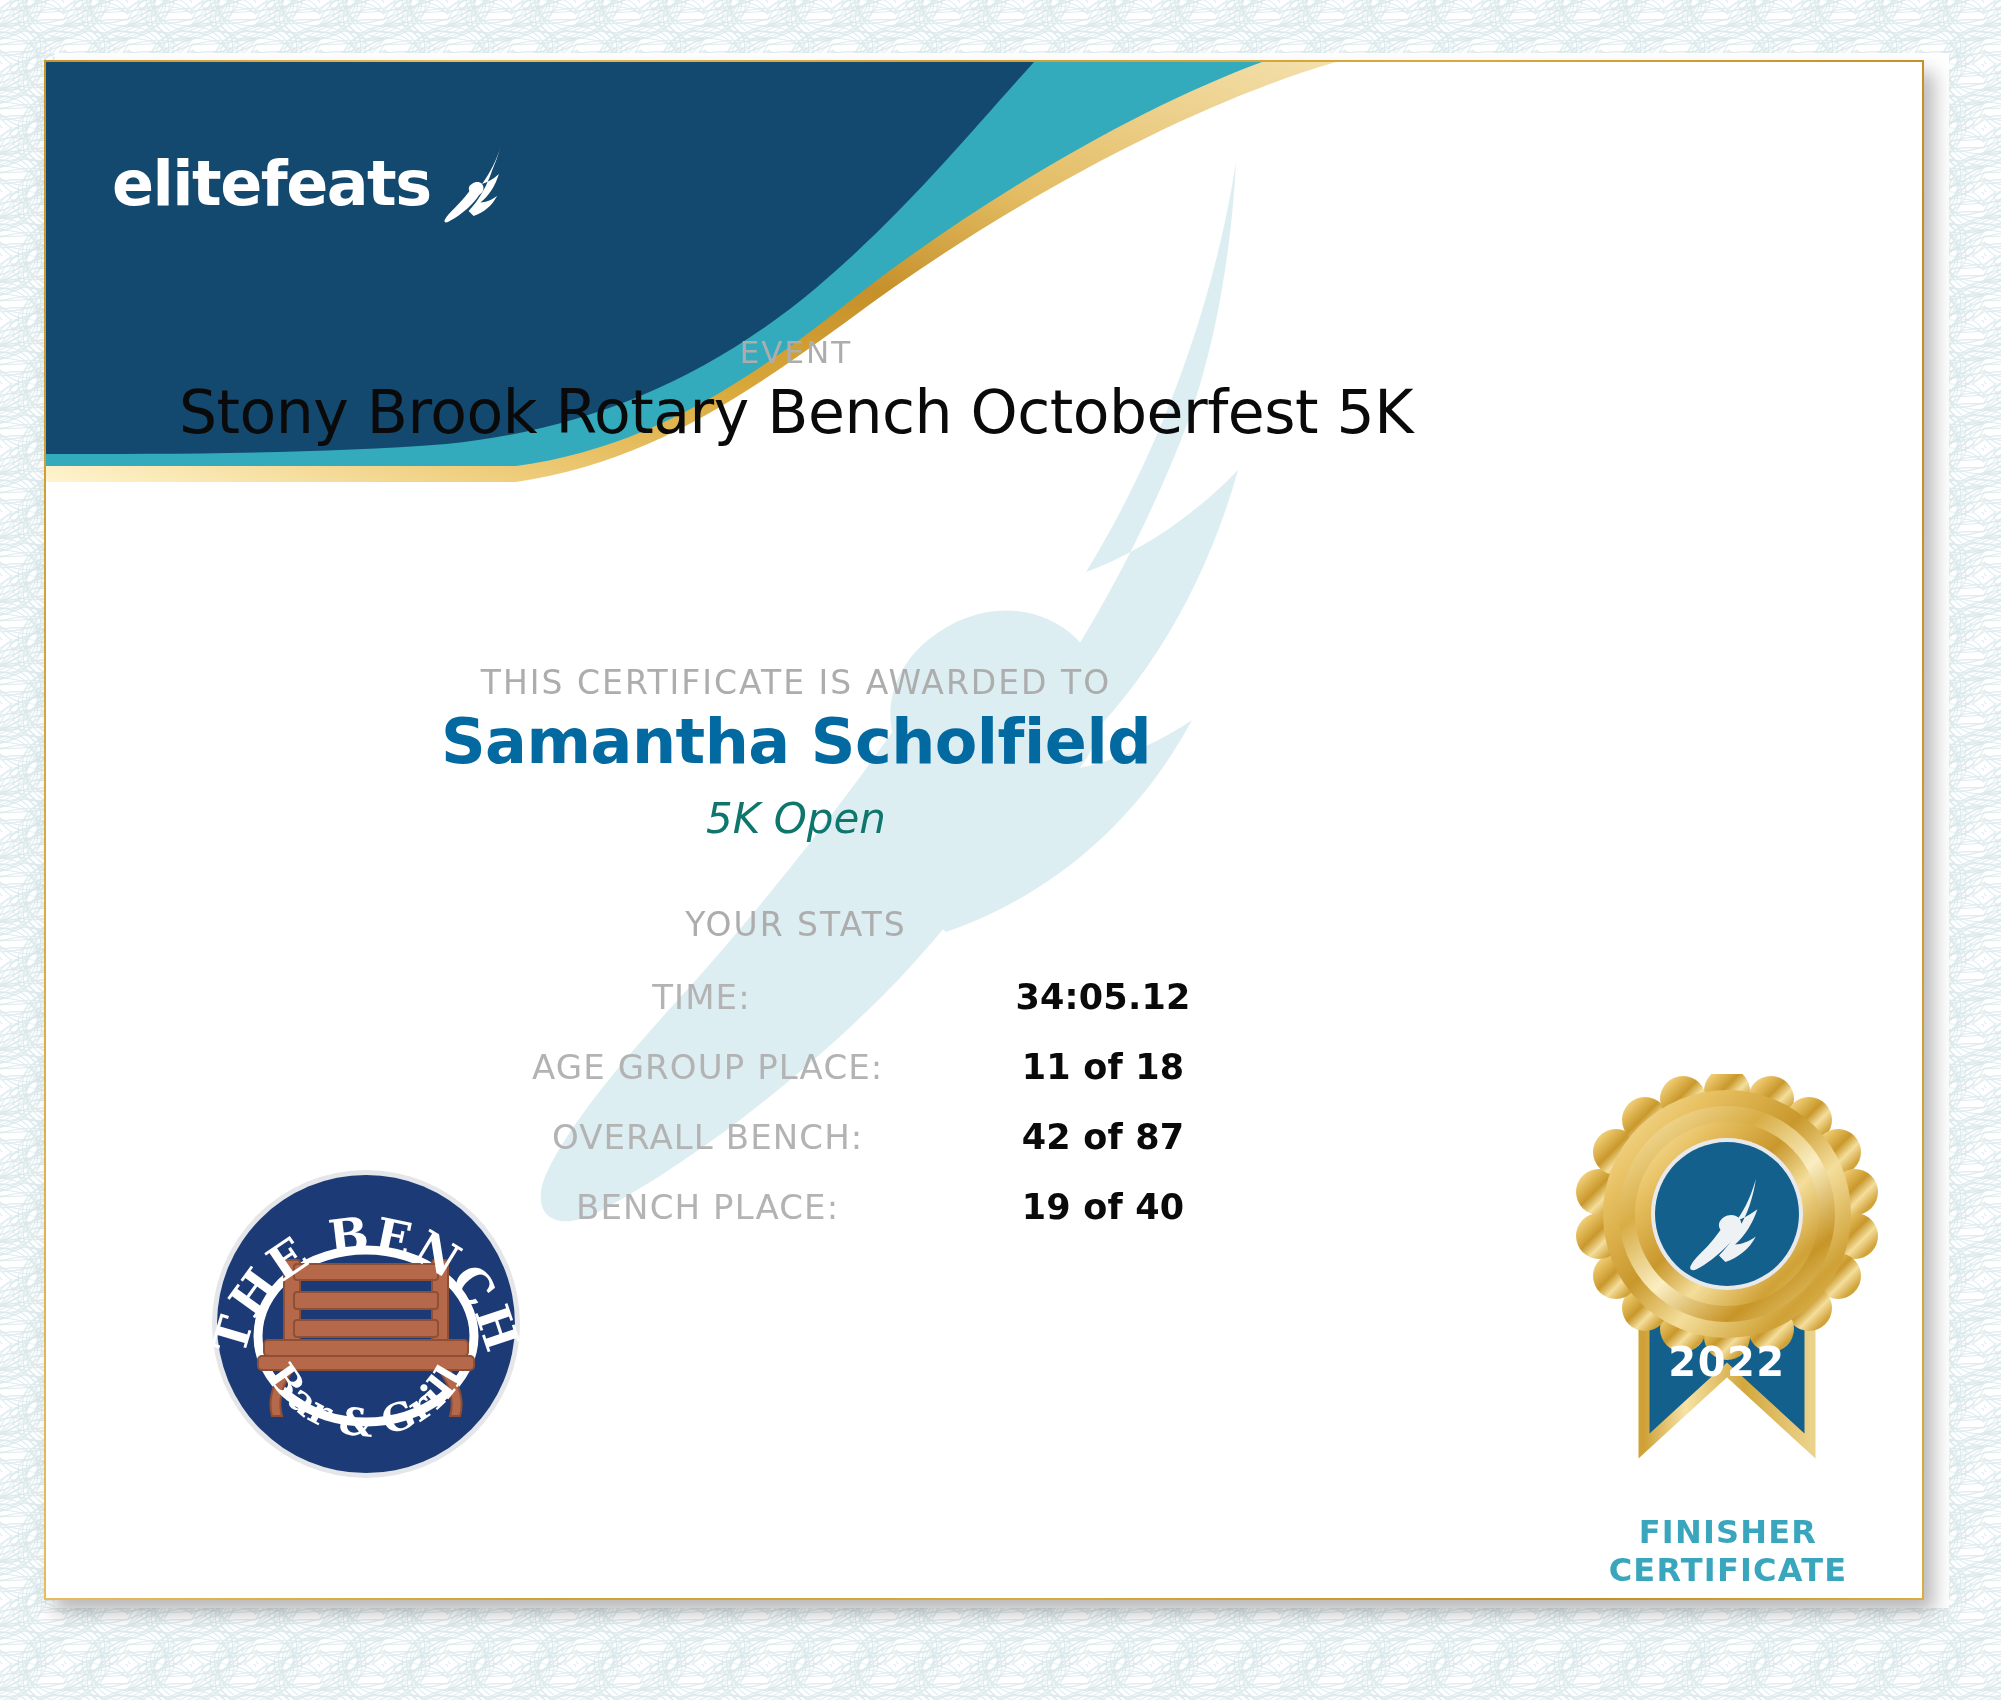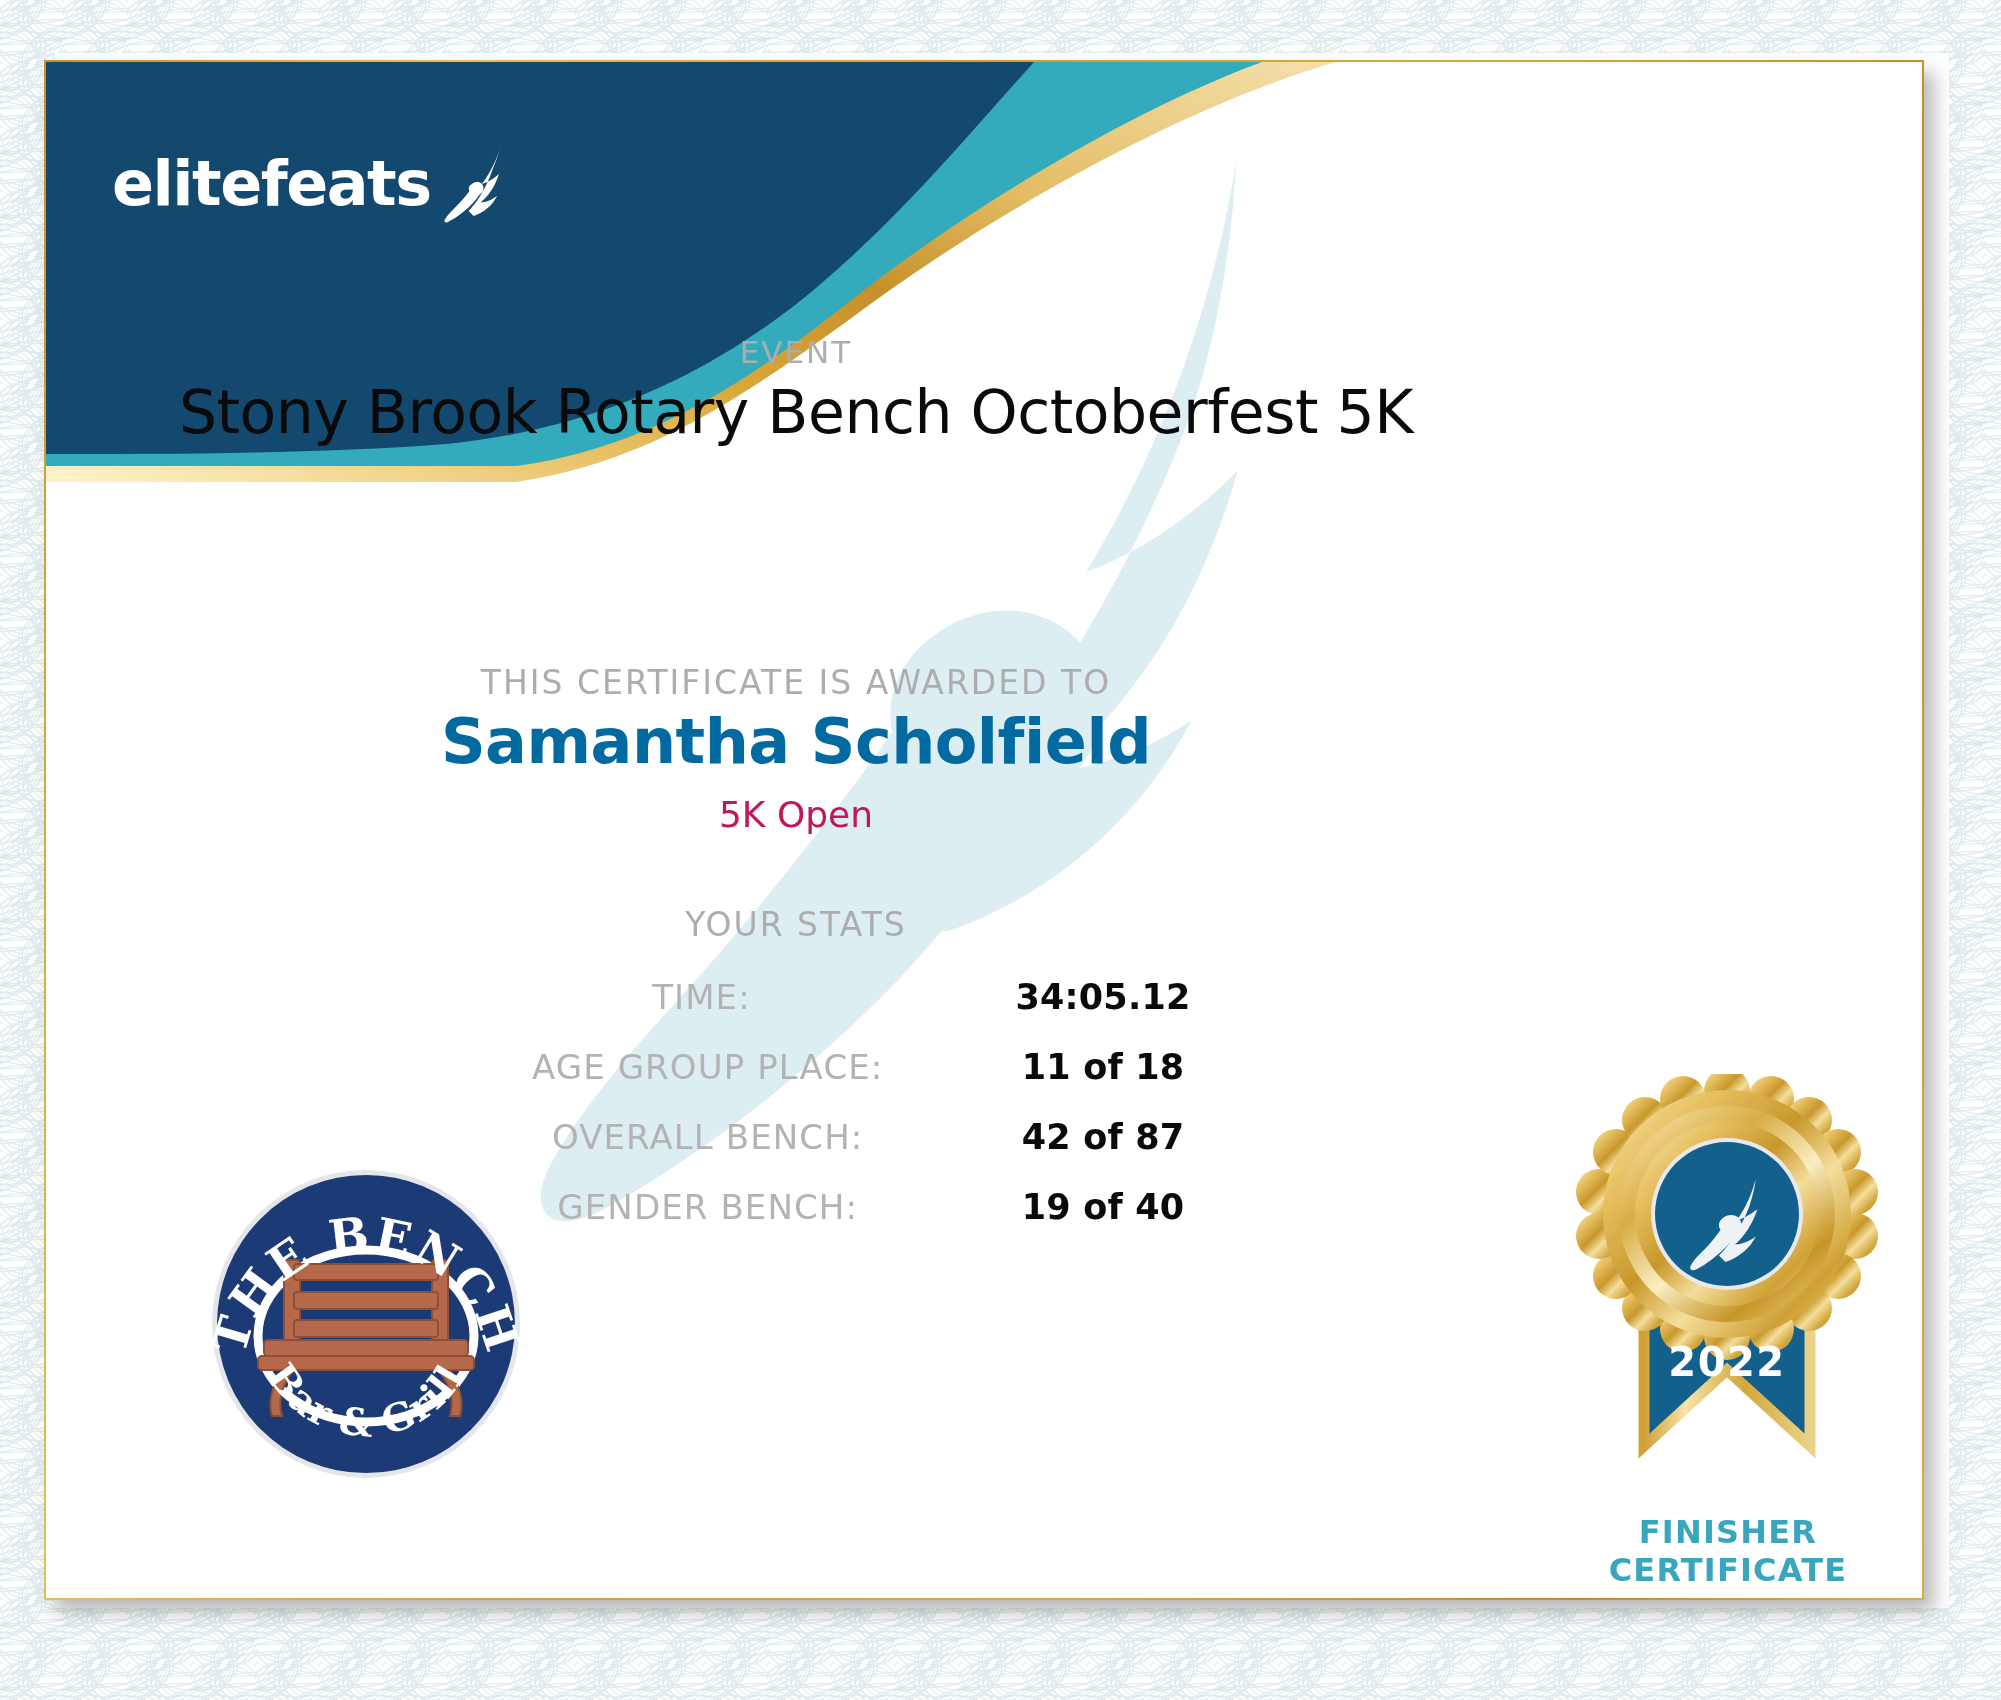--- a/index.html
+++ b/index.html
@@ -95,24 +95,25 @@
     top:646px;
     font-size:62px;
     font-weight:700;
     color:#0369a1;
     letter-spacing:-0.5px;
     font-family:"DejaVu Sans", sans-serif;
     line-height:1.1;
   }
   #division{
     top:732px;
-    font-size:36px;
+    font-size:42px;
     font-weight:400;
-    color:#be185d;
-    font-family:"DejaVu Sans", sans-serif;
+    color:#0f766e;
+    font-family:"DejaVu Sans", sans-serif;
+    font-style:italic;
   }
   #stats-label{top:843px;font-size:33px;}
 
   
   #stats{
     position:absolute;
     left:0;top:915px;
     width:1500px;
   }
   .stat-row{
@@ -279,21 +280,21 @@
         </div>
         <div class="stat-row">
           <span class="stat-label">AGE GROUP PLACE:</span>
           <span class="stat-value">11 of 18</span>
         </div>
         <div class="stat-row">
           <span class="stat-label">OVERALL BENCH:</span>
           <span class="stat-value">42 of 87</span>
         </div>
         <div class="stat-row">
-          <span class="stat-label">GENDER BENCH:</span>
+          <span class="stat-label">BENCH PLACE:</span>
           <span class="stat-value">19 of 40</span>
         </div>
       </div>
 
       <svg id="sponsor" viewBox="0 0 320 320">
         <defs>
           <path id="arc-top" d="M42,178 A122,122 0 0 1 278,178"></path>
           <path id="arc-bot" d="M62,212 A110,110 0 0 0 258,212"></path>
         </defs>
         <circle cx="160" cy="160" r="154" fill="#e4e6ea"></circle>

